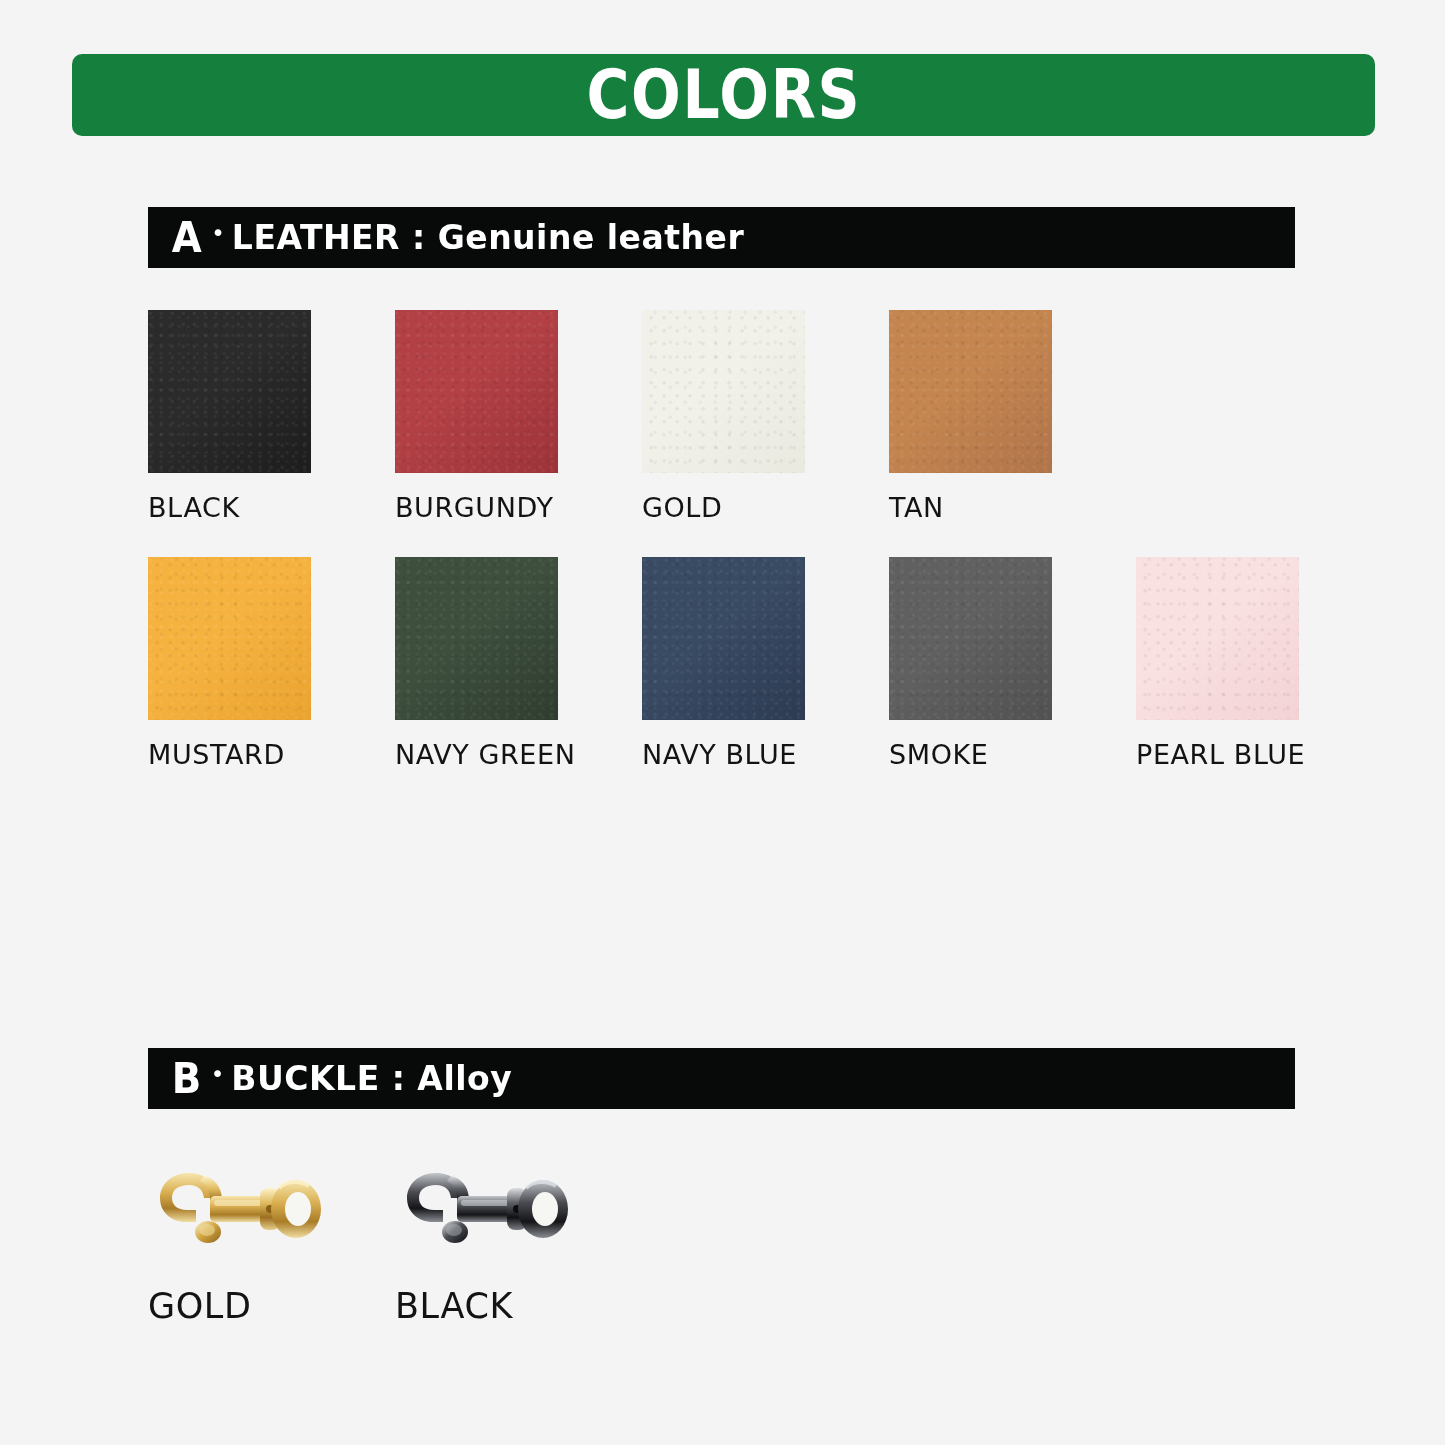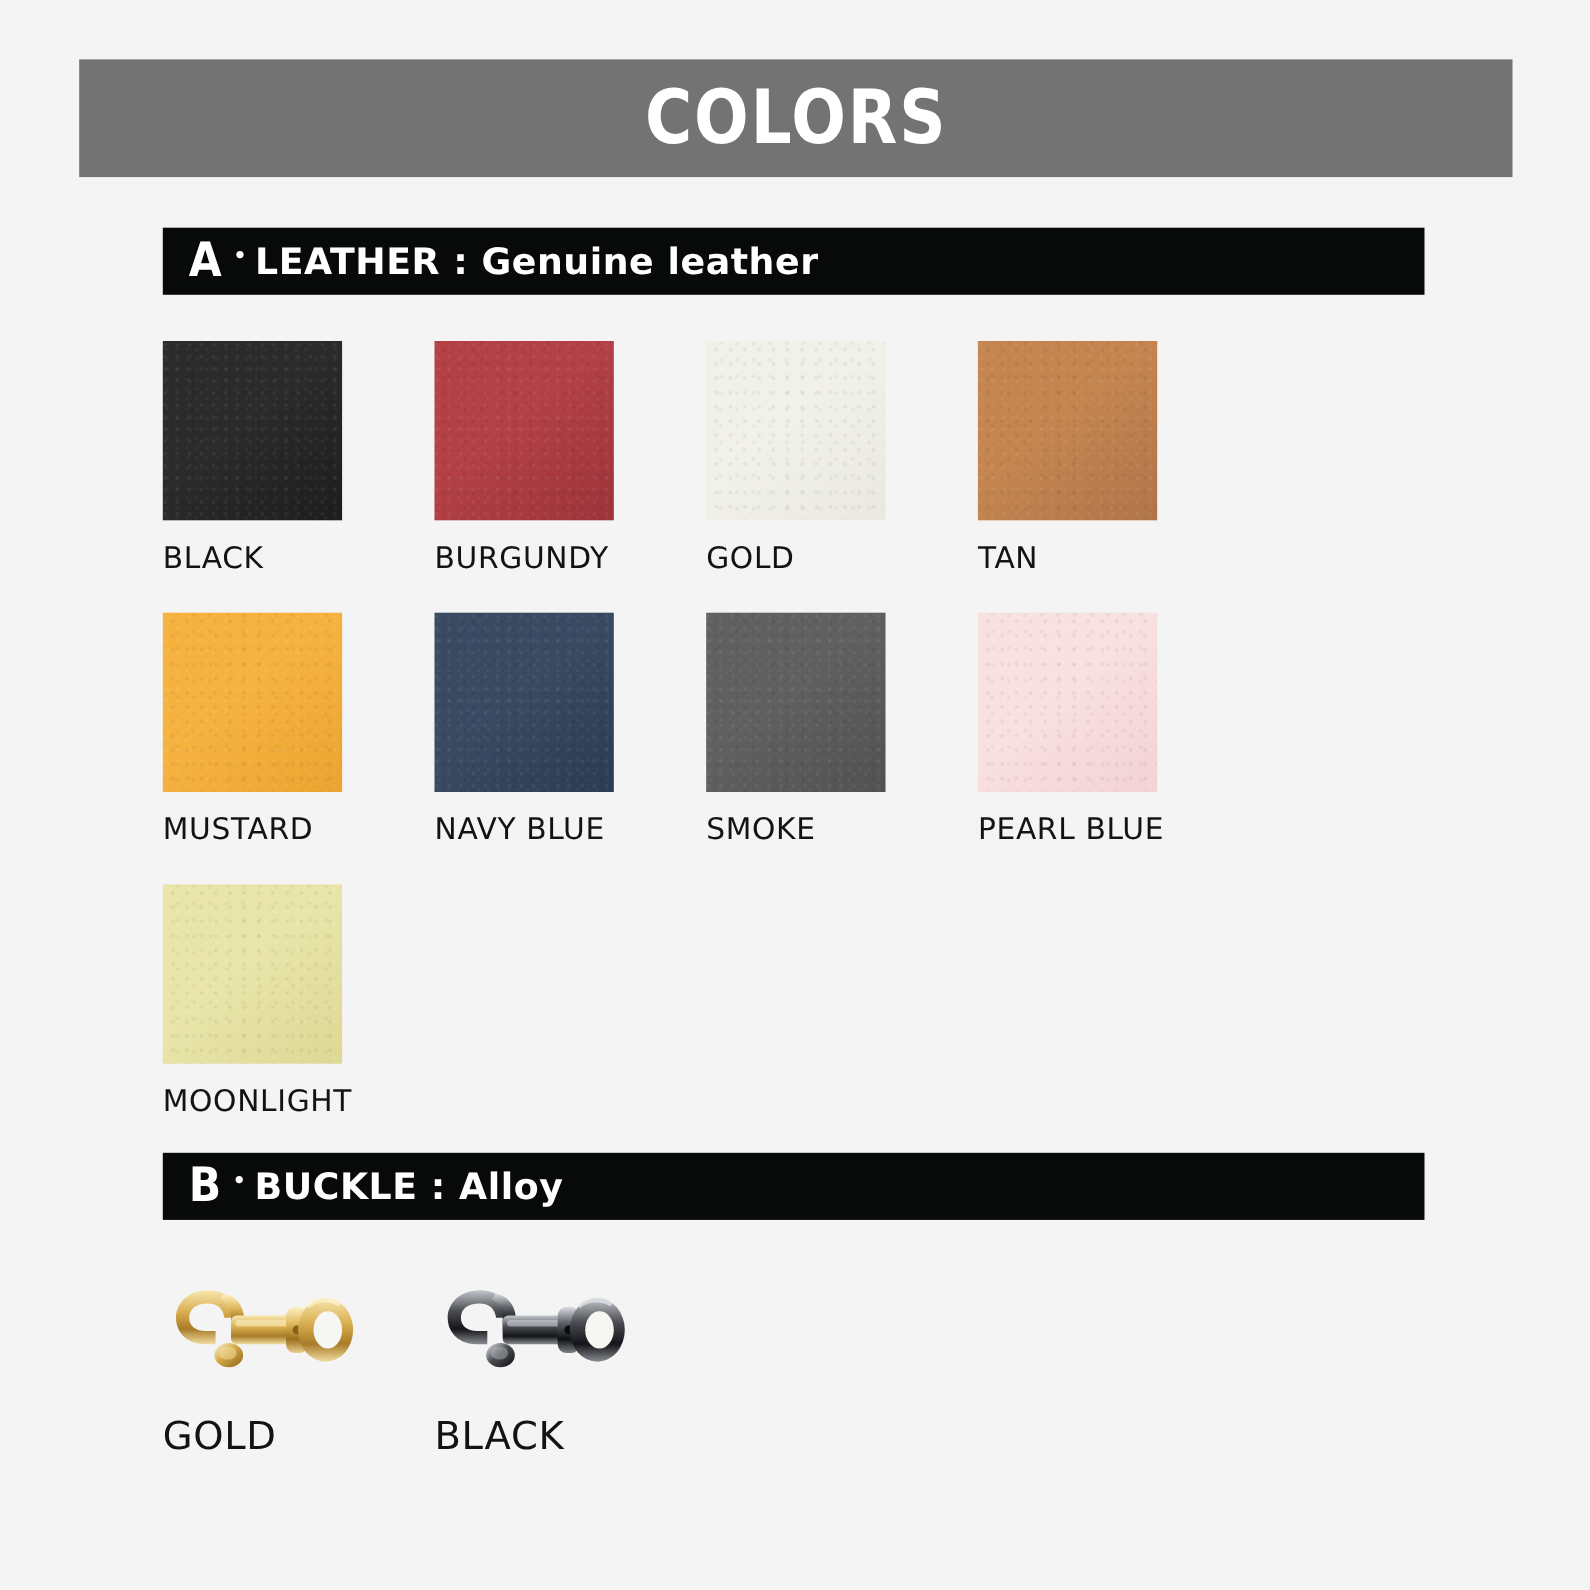--- a/index.html
+++ b/index.html
@@ -14,25 +14,26 @@
     overflow: hidden;
     position: relative;
   }
 
   
   .title-banner {
     position: absolute;
     left: 72px;
     top: 54px;
     width: 1303px;
-    height: 107px;
-    background: #737373;
+    height: 82px;
+    background: #15803d;
     display: flex;
     align-items: center;
     justify-content: center;
+    border-radius: 10px;
   }
   .title-text {
     color: #ffffff;
     font-family: "DejaVu Sans", "Liberation Sans", sans-serif;
     font-size: 68px;
     font-weight: 700;
     letter-spacing: 2px;
     transform: scaleX(0.86);
     line-height: 1;
   }
@@ -180,38 +181,38 @@
       <div class="swatch-label">TAN</div>
     </div>
   </div>
 
   <div class="swatch-row">
     <div class="swatch-cell">
       <div class="swatch-chip" id="chip-1-0" style="background: linear-gradient(140deg, rgb(246, 178, 63) 0%, rgb(246, 178, 63) 45%, rgb(234, 163, 47) 100%);"></div>
       <div class="swatch-label">MUSTARD</div>
     </div>
     <div class="swatch-cell">
+      <div class="swatch-chip" id="chip-1-1" style="background: linear-gradient(140deg, rgb(62, 79, 62) 0%, rgb(62, 79, 62) 45%, rgb(47, 61, 47) 100%);"></div>
+      <div class="swatch-label">NAVY GREEN</div>
+    </div>
+    <div class="swatch-cell">
       <div class="swatch-chip" id="chip-1-2" style="background: linear-gradient(140deg, rgb(57, 74, 99) 0%, rgb(57, 74, 99) 45%, rgb(44, 59, 82) 100%);"></div>
       <div class="swatch-label">NAVY BLUE</div>
     </div>
     <div class="swatch-cell">
       <div class="swatch-chip" id="chip-1-3" style="background: linear-gradient(140deg, rgb(96, 96, 96) 0%, rgb(96, 96, 96) 45%, rgb(81, 81, 81) 100%);"></div>
       <div class="swatch-label">SMOKE</div>
     </div>
     <div class="swatch-cell">
       <div class="swatch-chip" id="chip-1-4" style="background: linear-gradient(140deg, rgb(249, 224, 225) 0%, rgb(249, 224, 225) 45%, rgb(243, 210, 212) 100%);"></div>
       <div class="swatch-label">PEARL BLUE</div>
     </div>
   </div>
 
   <div class="swatch-row">
-    <div class="swatch-cell">
-      <div class="swatch-chip" id="chip-2-1" style="background: linear-gradient(140deg, rgb(233, 229, 169) 0%, rgb(233, 229, 169) 45%, rgb(221, 216, 148) 100%);"></div>
-      <div class="swatch-label">MOONLIGHT</div>
-    </div>
     <div class="swatch-cell empty"></div>
     <div class="swatch-cell empty"></div>
     <div class="swatch-cell empty"></div>
   </div>
 
 </div>
 
 <div class="section-bar b">
   <span class="sec-letter">B</span>
   <span class="sec-dot">•</span>

